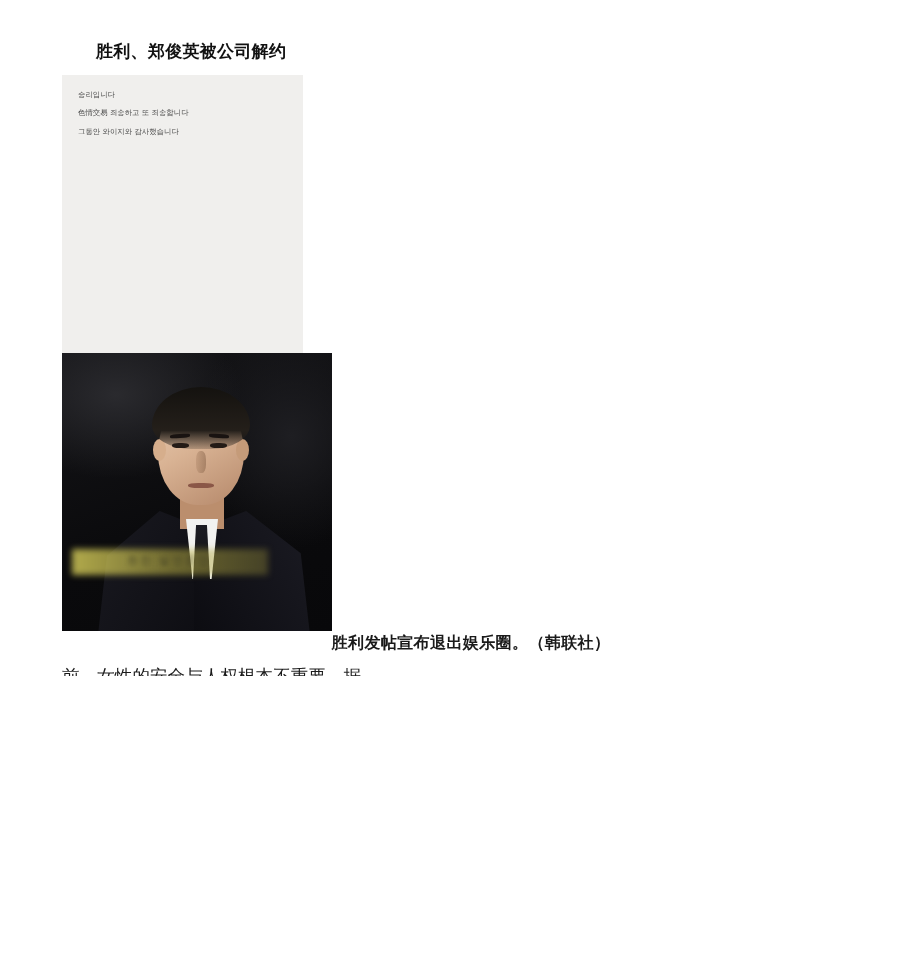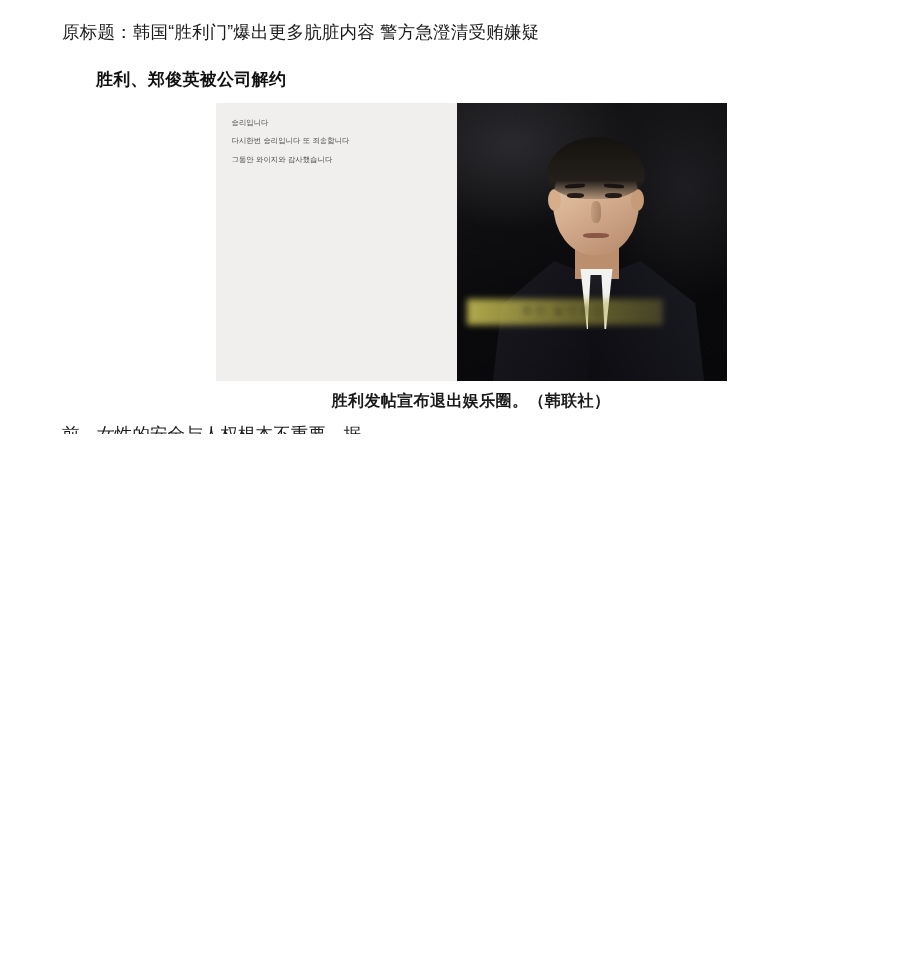--- a/index.html
+++ b/index.html
@@ -51,20 +51,21 @@
   }
   .figure {
     margin: 8px 0 6px 0;
     text-align: center;
   }
   .figure-images {
     display: flex;
     justify-content: center;
     align-items: flex-start;
     gap: 0;
+    flex-direction: column;
   }
   .sns-shot {
     width: 241px;
     height: 278px;
     background: #f0efed;
     box-sizing: border-box;
     padding: 14px 16px 10px 16px;
     text-align: left;
     overflow: hidden;
   }
@@ -203,49 +204,48 @@
     position: absolute;
     left: 22px; top: 200px;
     width: 170px;
     font-size: 11px;
     color: rgba(40,40,30,0.55);
     filter: blur(2.2px);
     letter-spacing: 2px;
     font-family: "DejaVu Sans", sans-serif;
   }
   .fig-caption {
-    margin-top: 10px;
+    margin-top: 2px;
     font-size: 16px;
     font-weight: bold;
     color: #1a1a1a;
     letter-spacing: 0.4px;
   }
   .last-line-clip {
     overflow: hidden;
     height: 16px;
   }
 </style>
 </head>
 <body>
 
 <div class="page">
 
-  <div class="orig-title">原标题：韩国“胜利门”爆出更多肮脏内容 警方急澄清受贿嫌疑</div>
 
 
   <h2 class="sub">胜利、郑俊英被公司解约</h2>
 
 
 
   <div class="figure">
     <div class="figure-images">
 
       <div class="sns-shot">
         <div class="sns-line">승리입니다</div>
-        <div class="sns-line">다시한번 승리입니다 또 죄송합니다</div>
+        <div class="sns-line">色情交易 죄송하고 또 죄송합니다</div>
         <div class="sns-line">그동안 와이지와 감사했습니다</div>
       </div>
 
       <div class="photo">
         <div class="bg"></div>
         <div class="suit-l"></div>
         <div class="suit-r"></div>
         <div class="neck"></div>
         <div class="shirt"></div>
         <div class="tie"></div>

